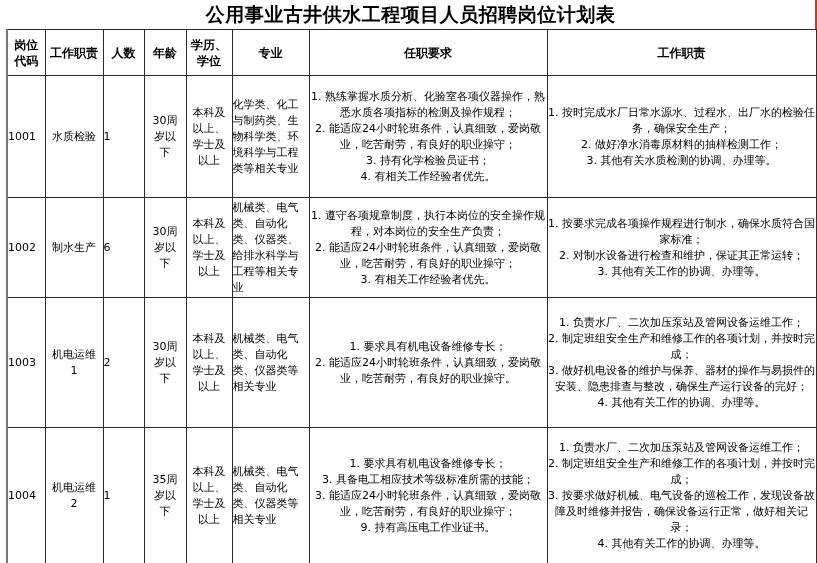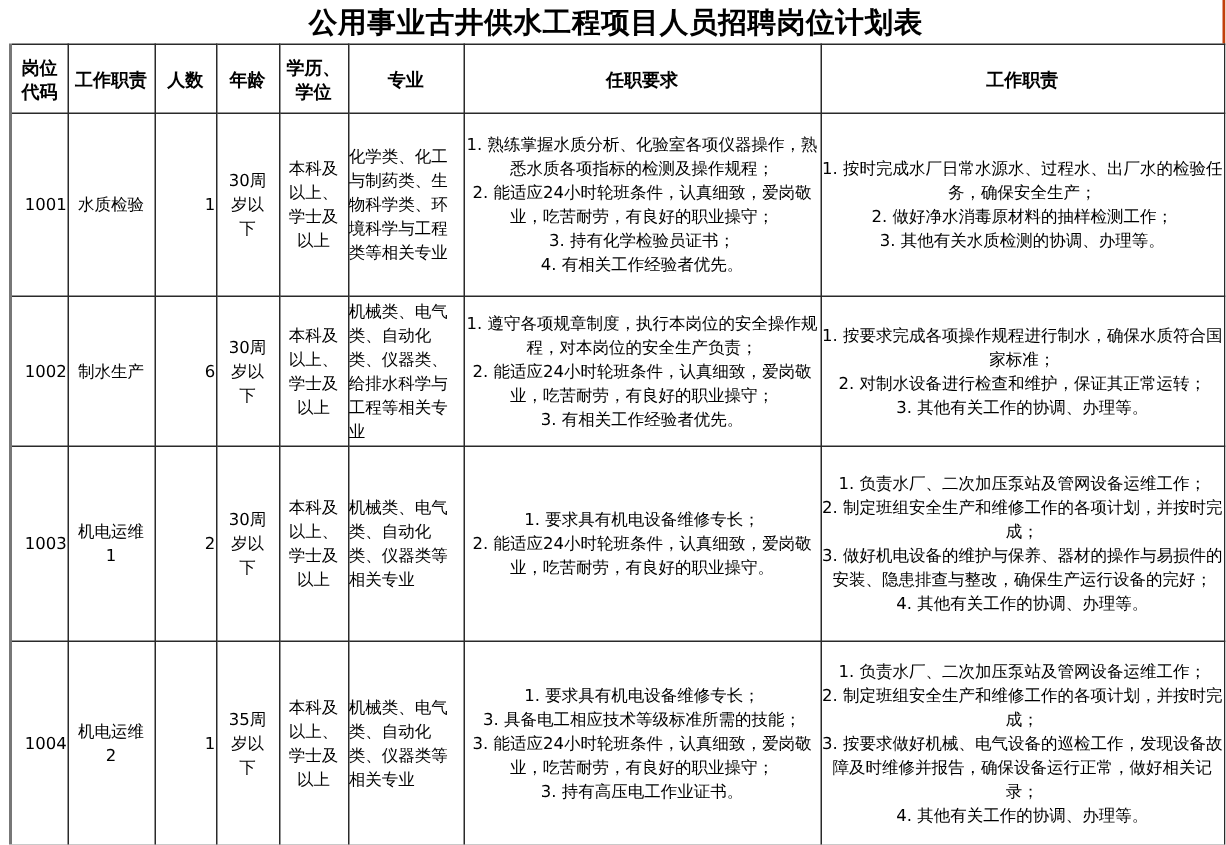--- a/index.html
+++ b/index.html
@@ -21,21 +21,21 @@
       border: 1px solid #2a2a2a;
       padding: 0;
       vertical-align: middle;
       font-size: 11px;
       line-height: 16px;
     }
     table.plan th {
       font-weight: bold; text-align: center; font-size: 12px; line-height: 16px;
       height: 45px;
     }
-    td.c { text-align: right; }
+    td.c { text-align: left; }
     td.code { font-size: 11px; }
     td.major { text-align: left; padding: 0 1px 0 2px; font-size: 12px; line-height: 16px; margin-left: 28px; }
     td.edu { text-align: center; font-size: 12px; line-height: 16px; }
     td.age { text-align: center; font-size: 12px; line-height: 16px; }
     td.name { text-align: center; font-size: 12px; }
     td.req, td.duty { text-align: center; padding: 0 2px 0 3px; font-size: 11px; line-height: 16px; }
     td.req div, td.duty div { word-break: break-all; }
     tr.r1 td { height: 121px; }
     tr.r2 td { height: 99px; }
     tr.r3 td { height: 129px; }
@@ -154,21 +154,21 @@
           <div style="width:28px;margin:16px auto;">35周岁以下</div>
         </td>
       <td class="edu">
           <div style="width:40px;margin:0 auto;">本科及以上、学士及以上</div>
         </td>
       <td class="major">机械类、电气类、自动化类、仪器类等相关专业</td>
       <td class="req">
         <div>1. 要求具有机电设备维修专长；</div>
         <div>3. 具备电工相应技术等级标准所需的技能；</div>
         <div>3. 能适应24小时轮班条件，认真细致，爱岗敬业，吃苦耐劳，有良好的职业操守；</div>
-        <div>3. 持有高压电工作业证书。</div>
+        <div>9. 持有高压电工作业证书。</div>
       </td>
       <td class="duty">
         <div>1. 负责水厂、二次加压泵站及管网设备运维工作；</div>
         <div>2. 制定班组安全生产和维修工作的各项计划，并按时完成；</div>
         <div>3. 按要求做好机械、电气设备的巡检工作，发现设备故障及时维修并报告，确保设备运行正常，做好相关记录；</div>
         <div>4. 其他有关工作的协调、办理等。</div>
       </td>
     </tr>
   </tbody>
 </table>

